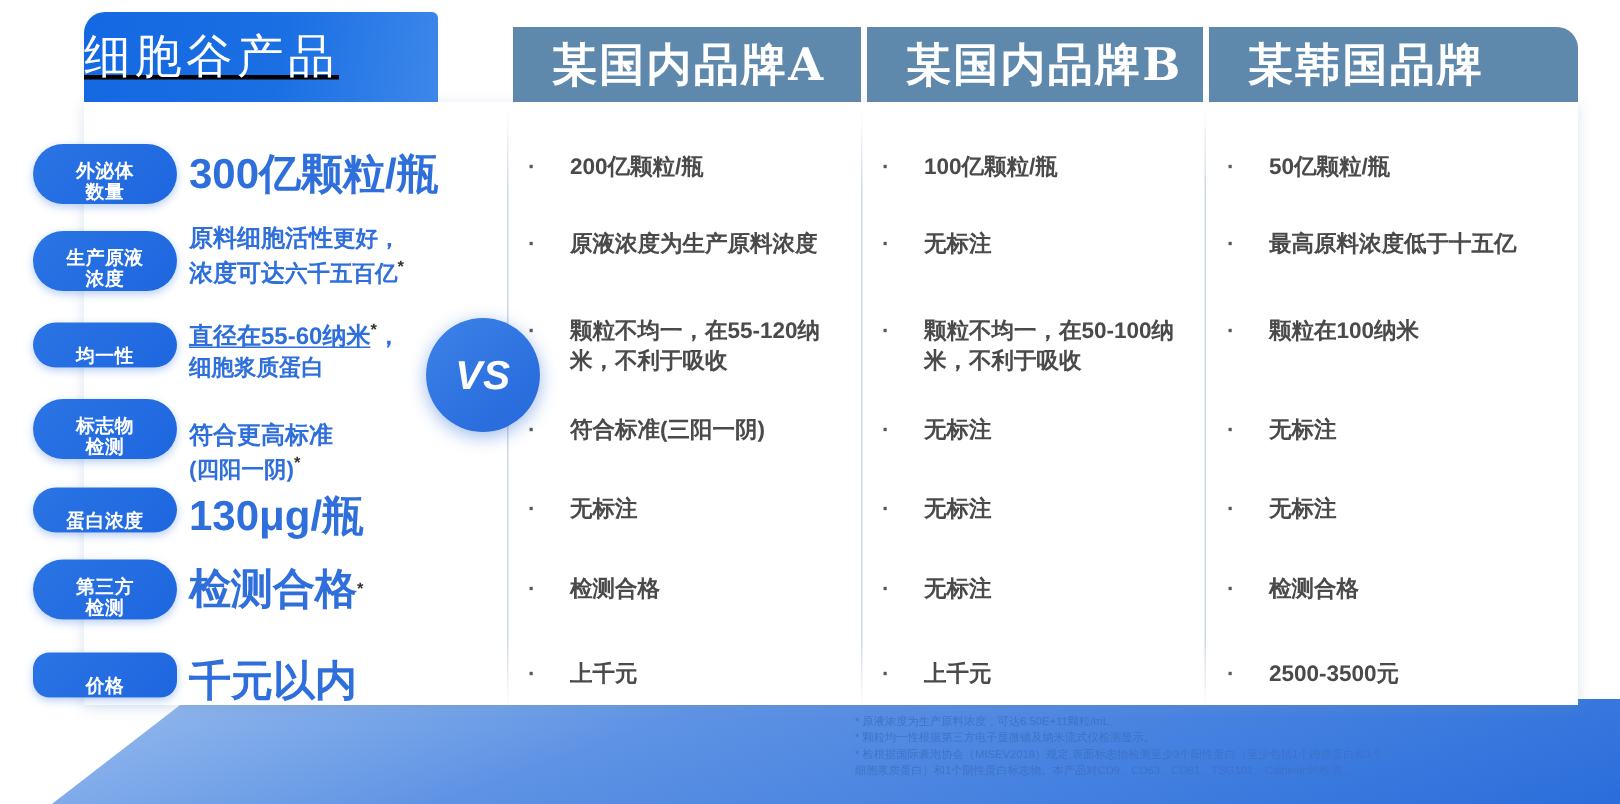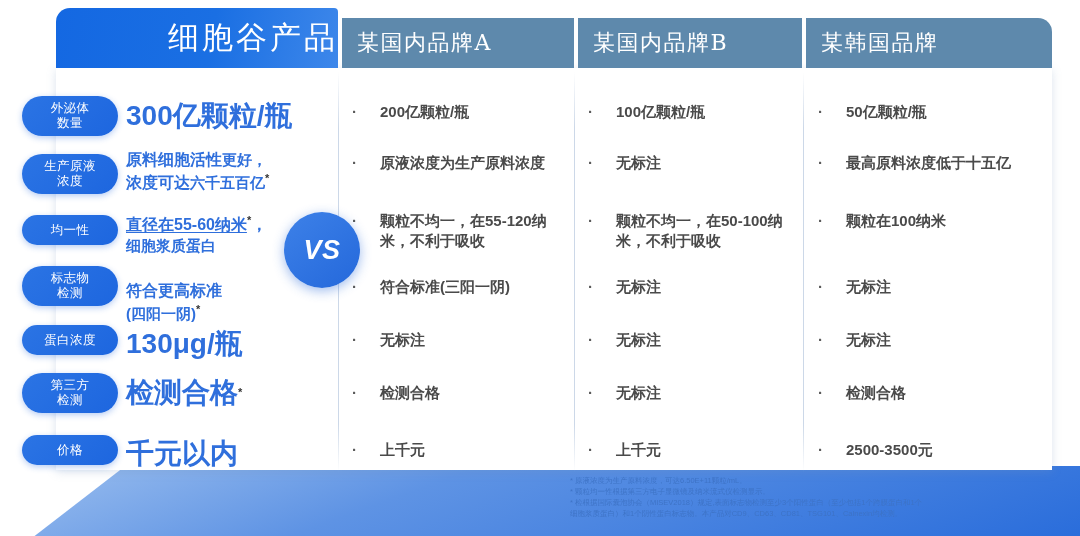--- a/index.html
+++ b/index.html
@@ -14,41 +14,43 @@
   
   .bottom-band {
     position: absolute; left: 0; top: 466px; width: 1080px; height: 70px;
     background: linear-gradient(160deg, #9dc0ef 0%, #5e93e4 38%, #2a6ddb 100%);
     clip-path: polygon(11.6% 0%, 100% 0%, 100% 100%, 3.2% 100%);
     z-index: 1;
   }
 
   
   .hdr-main {
-    position: absolute; left: 56px; top: 8px; width: 282px; height: 60px;
+    position: absolute; left: 56px; top: 8px; width: 236px; height: 60px;
     background: linear-gradient(100deg, #1468e2 0%, #1a6fe3 55%, #3d87ea 100%);
     border-radius: 14px 4px 0 0;
-    display: flex; align-items: center; justify-content: flex-end;
+    display: flex; align-items: center; justify-content: flex-start;
     z-index: 6;
+    text-decoration: underline;
   }
   .hdr-main-text {
     font-family: "DejaVu Serif", "Liberation Serif", serif;
     font-size: 31px; color: #ffffff; letter-spacing: 3px; font-weight: 400;
     white-space: nowrap;
   }
   .hdr-cmp {
     position: absolute; top: 18px; height: 50px;
     background: #5e89ac;
     display: flex; align-items: center;
     z-index: 5;
   }
   .hdr-cmp-text {
     font-family: "DejaVu Serif", "Liberation Serif", serif;
-    font-size: 22px; color: #ffffff; letter-spacing: 1.5px; white-space: nowrap;
-    padding-left: 15px;
+    font-size: 30px; color: #ffffff; letter-spacing: 1.5px; white-space: nowrap;
+    padding-left: 26px;
+    font-weight: bold;
   }
   #hdr-a { left: 342px; width: 232px; }
   #hdr-b { left: 578px; width: 224px; }
   #hdr-c { left: 806px; width: 246px; border-radius: 0 14px 0 0; }
 
   
   .body-panel {
     position: absolute; left: 56px; top: 68px; width: 996px; height: 402px;
     background: #ffffff;
     box-shadow: 0 2px 9px rgba(120,150,190,0.26);
@@ -61,23 +63,23 @@
   }
 
   
   .grid { position: absolute; left: 0; top: 68px; width: 1080px; height: 402px; z-index: 7; }
 
   
   .pill {
     position: absolute; left: 22px; width: 96px;
     background: linear-gradient(135deg, #2b74e4 0%, #1d66df 100%);
     border-radius: 22px; color: #fff;
-    display: flex; align-items: center; justify-content: center;
+    display: flex; align-items: flex-end; justify-content: center;
     text-align: center; line-height: 1.18;
-    font-size: 12.5px; font-weight: normal; letter-spacing: .4px;
+    font-size: 12.5px; font-weight: bold; letter-spacing: .4px;
     box-shadow: 0 2px 6px rgba(30,100,220,0.32);
   }
   .pill.one-line { height: 30px; }
   .pill.two-line { height: 40px; }
 
   
   .own {
     position: absolute; left: 126px; width: 170px;
     color: #2f6fdc; font-weight: bold; line-height: 1.3;
   }
@@ -161,21 +163,21 @@
     </div>
     <div class="pill two-line" style="top:198px;">
       <span><span>标志物</span><br><span>检测</span></span>
     </div>
     <div class="pill one-line" style="top:257px;">
       <span>蛋白浓度</span>
     </div>
     <div class="pill two-line" style="top:305px;">
       <span><span>第三方</span><br><span>检测</span></span>
     </div>
-    <div class="pill one-line" style="top:367px;">
+    <div class="pill one-line" style="top:367px;border-radius:11px;">
       <span>价格</span>
     </div>
 
     <div class="own" style="top:30px;">
       <span class="big">300亿颗粒/瓶</span>
     </div>
 
     <div class="own" style="top:82px;">
       <span class="mid">原料细胞活性</span><span class="emph">更好，</span><br>
       <span class="mid">浓度可达</span><span class="emph">六千五百亿</span><span class="sup">*</span>

